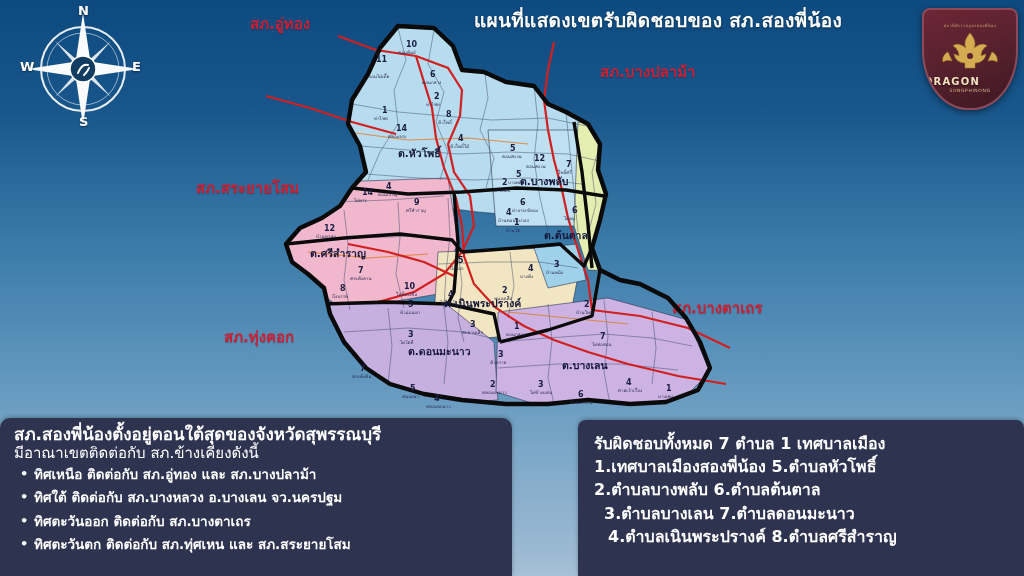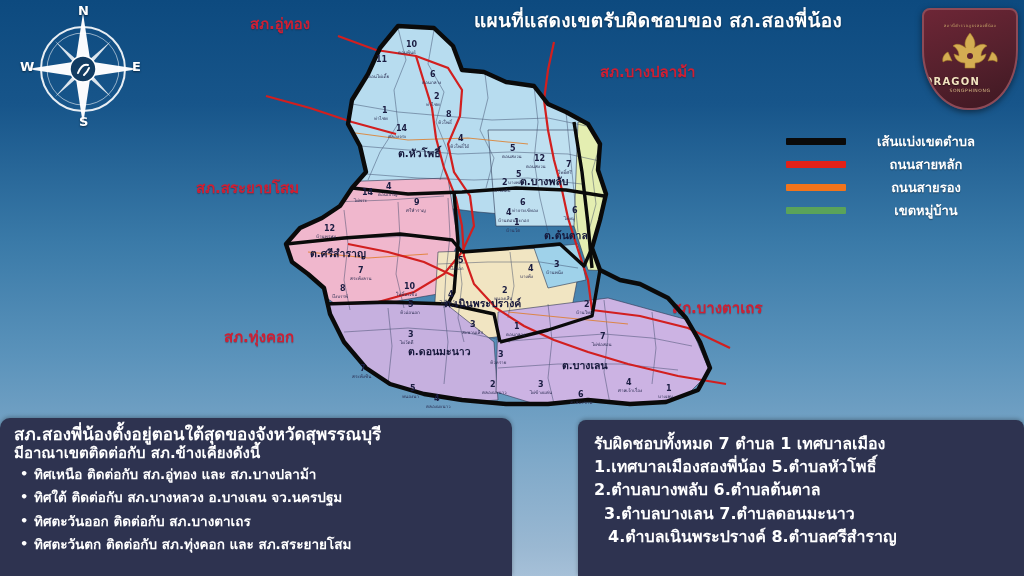--- a/index.html
+++ b/index.html
@@ -91,21 +91,21 @@
   .panelL{
     position:absolute;left:0px;top:418px;width:512px;height:158px;
     background:#2e3350;border-radius:10px 10px 0 0;
     box-shadow:0 -1px 4px rgba(0,0,0,.3);
     padding:6px 10px 0 14px;box-sizing:border-box;
   }
   .panelL .hl{
     color:#ffffff;font-size:17px;font-weight:bold;line-height:1.18;
     white-space:nowrap;
   }
-  .panelL .hl2{color:#ffffff;font-size:15px;font-weight:bold;line-height:1.3;}
+  .panelL .hl2{color:#ffffff;font-size:15px;font-weight:normal;line-height:1.3;}
   .panelL ul{margin:4px 0 0 0;padding:0 0 0 20px;list-style:none;}
   .panelL li{
     color:#ffffff;font-size:13.5px;font-weight:bold;line-height:1.0;
     margin-bottom:10px;position:relative;white-space:nowrap;
   }
   .panelL li:before{
     content:"\2022";position:absolute;left:-14px;top:-1px;color:#ffffff;font-size:13px;
   }
 
   .panelR{
@@ -175,38 +175,20 @@
     </div>
   </div>
 
   <div class="nb" style="left:250px;top:12px">สภ.อู่ทอง</div>
   <div class="nb" style="left:600px;top:60px">สภ.บางปลาม้า</div>
   <div class="nb" style="left:196px;top:176px">สภ.สระยายโสม</div>
   <div class="nb" style="left:224px;top:325px">สภ.ทุ่งคอก</div>
   <div class="nb" style="left:672px;top:296px">สภ.บางตาเถร</div>
   <div class="nbBottom">สภ.บางหลวง ภ.จว.นครปฐม</div>
 
-  <div class="legend">
-    <div class="row">
-      <span class="swatch" style="background:#0a0a0a"></span>
-      <span class="ltxt">เส้นแบ่งเขตตำบล</span>
-    </div>
-    <div class="row">
-      <span class="swatch" style="background:#e32118"></span>
-      <span class="ltxt">ถนนสายหลัก</span>
-    </div>
-    <div class="row">
-      <span class="swatch" style="background:#f2741b"></span>
-      <span class="ltxt">ถนนสายรอง</span>
-    </div>
-    <div class="row">
-      <span class="swatch" style="background:#5aa35a"></span>
-      <span class="ltxt">เขตหมู่บ้าน</span>
-    </div>
-  </div>
 
   <div class="map">
     <svg width="500" height="400" viewBox="0 0 500 400">
       <defs>
         <clipPath id="outline">
           <path d="M150 14 L186 16 L205 34 L214 58 L236 60 L258 70 L286 74 L300 92
                    L318 100 L340 112 L352 132 L350 158 L358 182 L352 208 L344 236
                    L352 258 L372 268 L392 272 L420 286 L438 306 L452 330 L462 356
                    L450 378 L418 390 L382 392 L340 388 L300 392 L258 392 L214 388
                    L176 382 L142 372 L118 356 L96 330 L82 302 L76 276 L60 262
@@ -400,21 +382,21 @@
       </div>
   </div>
 
   <div class="panelL">
     <div class="hl">สภ.สองพี่น้องตั้งอยู่ตอนใต้สุดของจังหวัดสุพรรณบุรี</div>
     <div class="hl2">มีอาณาเขตติดต่อกับ สภ.ข้างเคียงดังนี้</div>
     <ul>
       <li>ทิศเหนือ ติดต่อกับ สภ.อู่ทอง และ สภ.บางปลาม้า</li>
       <li>ทิศใต้ ติดต่อกับ สภ.บางหลวง อ.บางเลน จว.นครปฐม</li>
       <li>ทิศตะวันออก ติดต่อกับ สภ.บางตาเถร</li>
-      <li>ทิศตะวันตก ติดต่อกับ สภ.ทุ่งคอก และ สภ.สระยายโสม</li>
+      <li>ทิศตะวันตก ติดต่อกับ สภ.ทุ่ศเหน และ สภ.สระยายโสม</li>
     </ul>
   </div>
 
   <div class="panelR">
     <div class="line">รับผิดชอบทั้งหมด 7 ตำบล 1 เทศบาลเมือง</div>
     <div class="line">1.เทศบาลเมืองสองพี่น้อง  5.ตำบลหัวโพธิ์</div>
     <div class="line">2.ตำบลบางพลับ 6.ตำบลต้นตาล</div>
     <div class="line ind1">3.ตำบลบางเลน 7.ตำบลดอนมะนาว</div>
     <div class="line ind2">4.ตำบลเนินพระปรางค์  8.ตำบลศรีสำราญ</div>
   </div>

